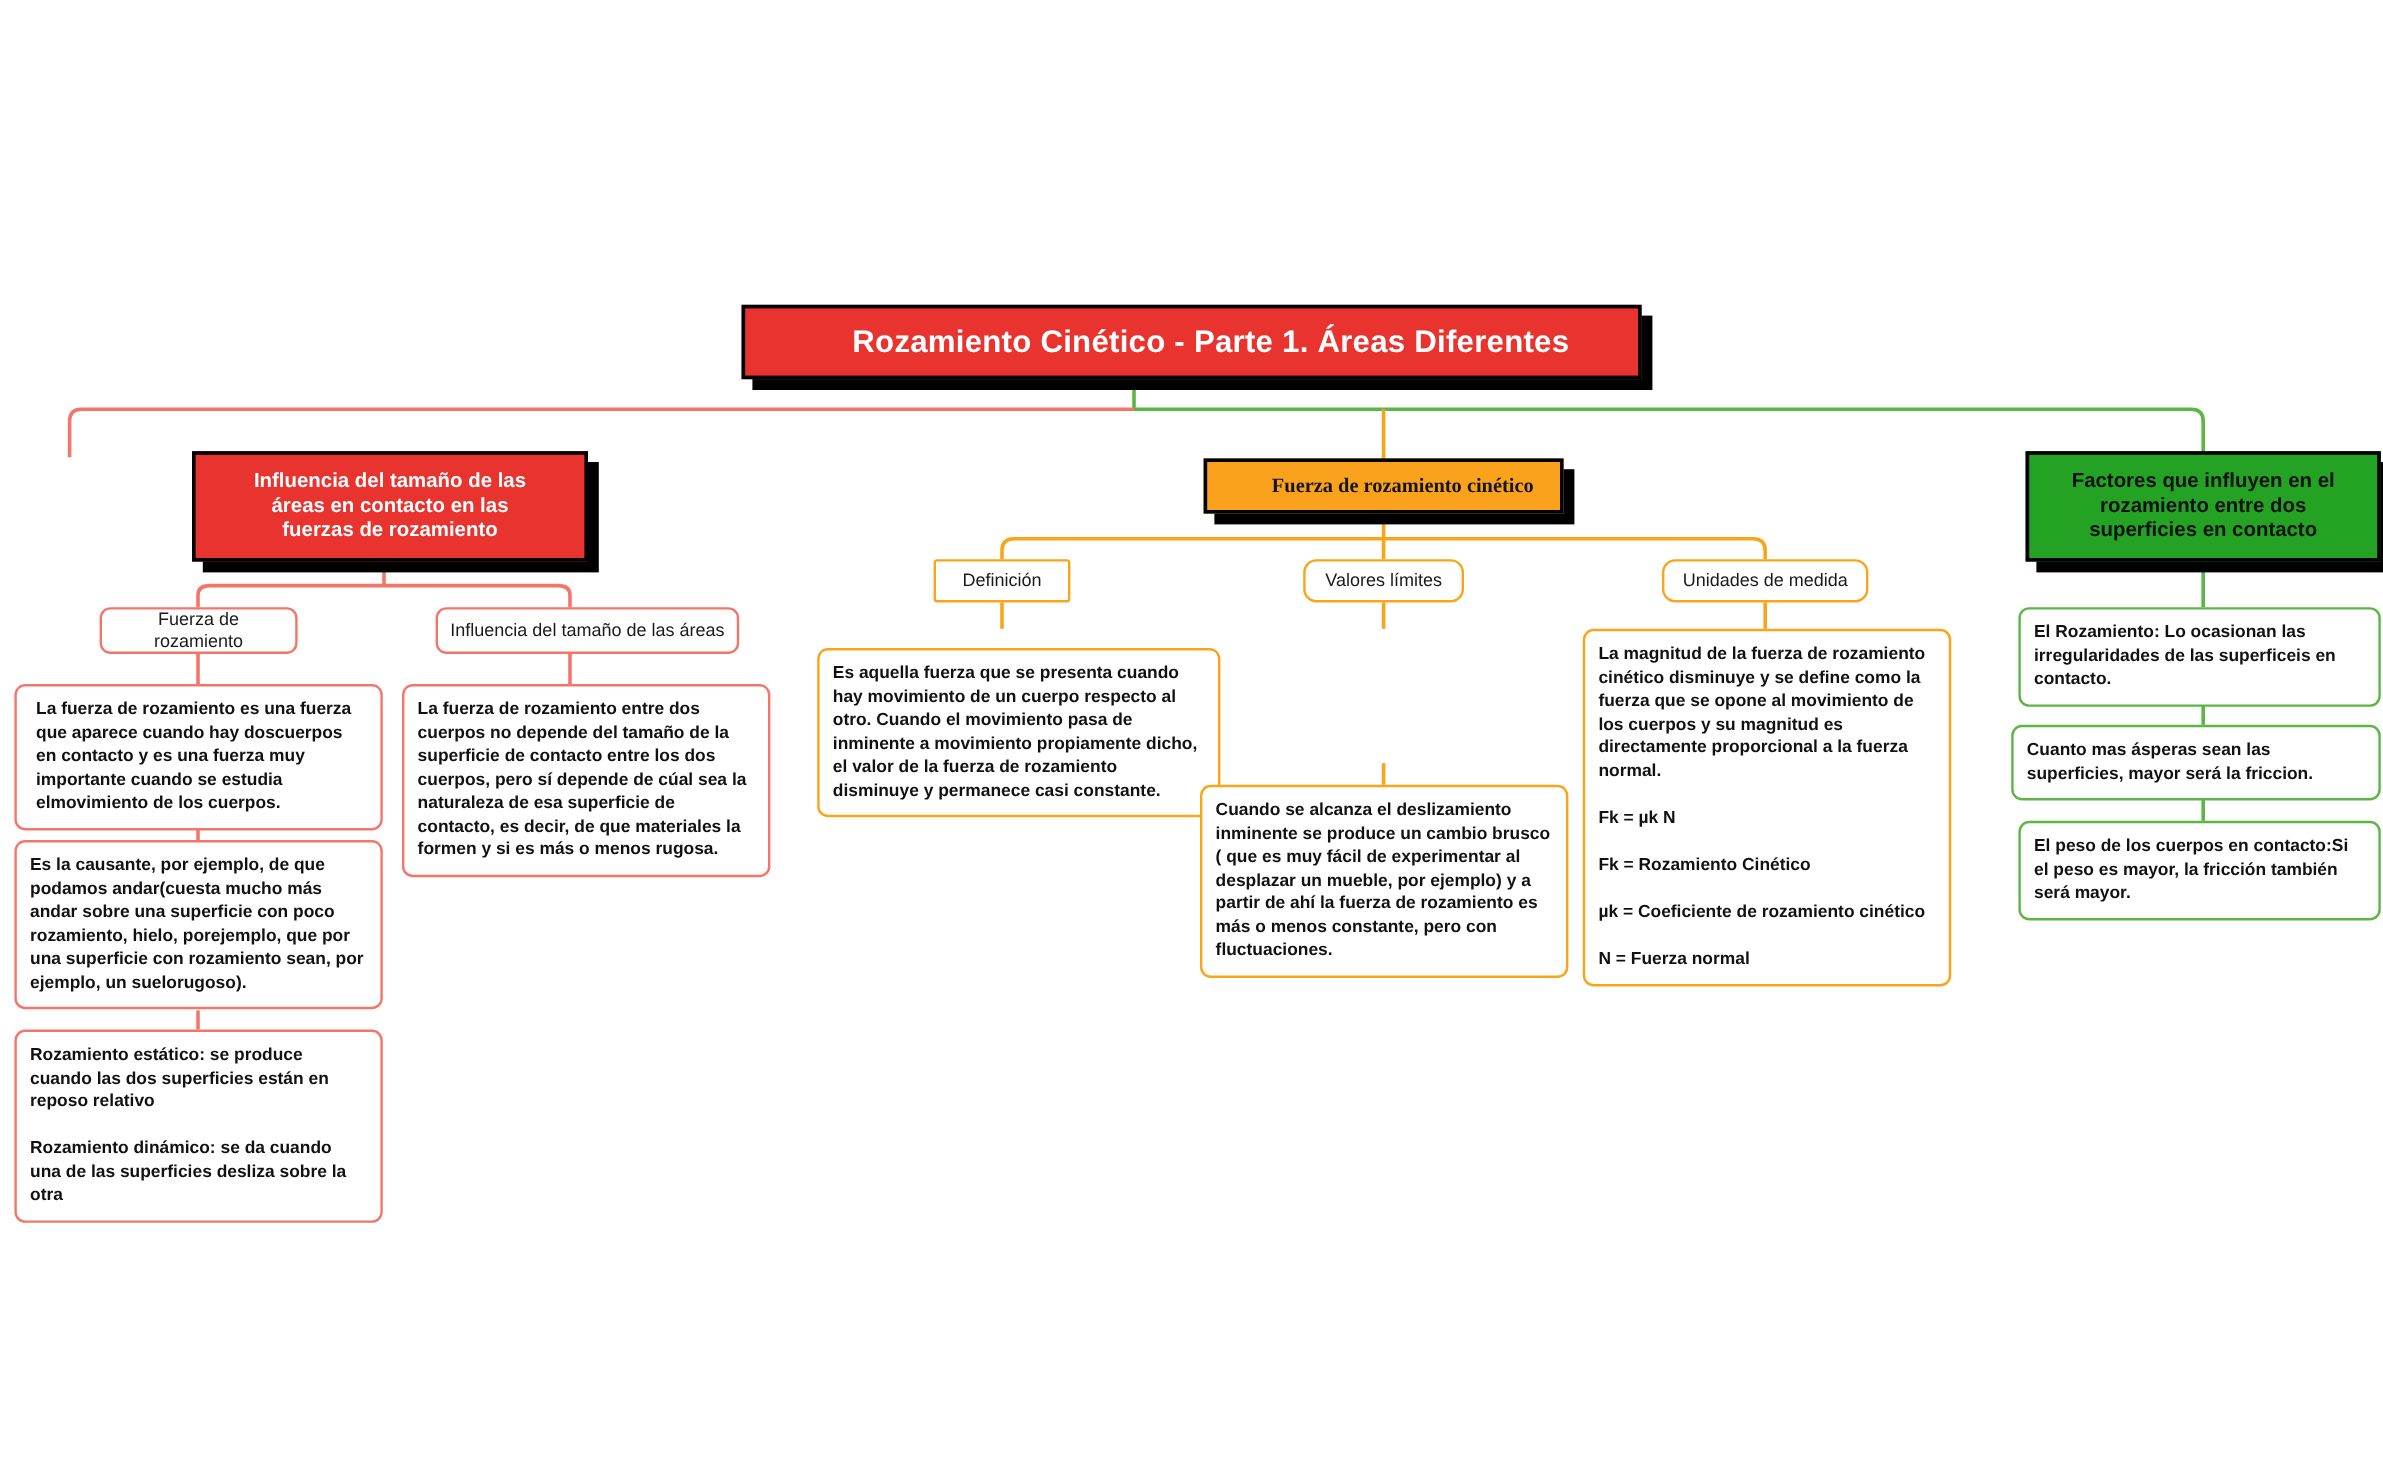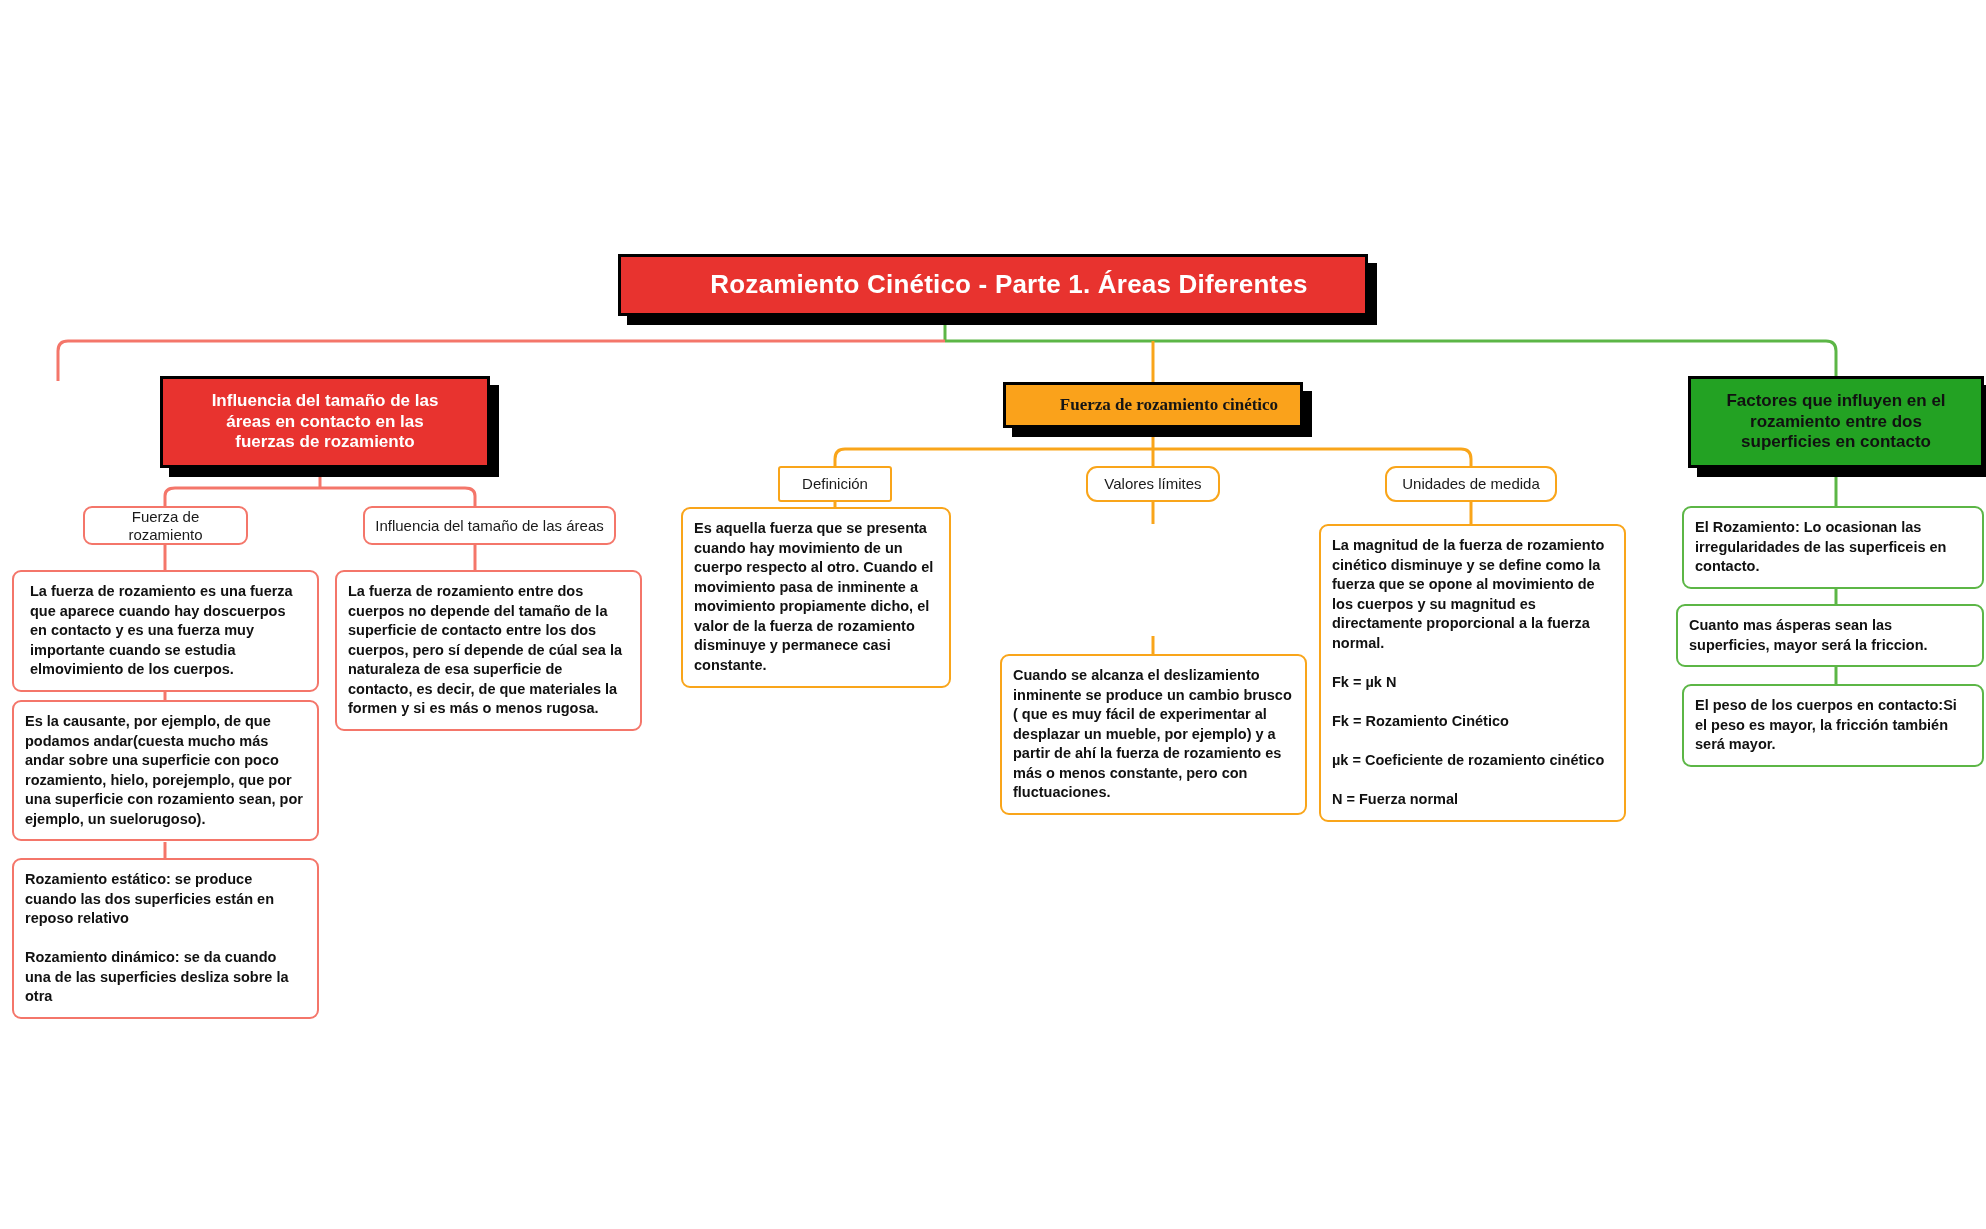--- a/index.html
+++ b/index.html
@@ -173,21 +173,21 @@
   <div class="node pill orange" style="left:778px; top:466px; width:114px; height:36px;">
     <span>Definición</span>
   </div>
   <div class="node pill orange rounded" style="left:1086px; top:466px; width:134px; height:36px;">
     <span>Valores límites</span>
   </div>
   <div class="node pill orange rounded" style="left:1385px; top:466px; width:172px; height:36px;">
     <span>Unidades de medida</span>
   </div>
 
-  <div class="node leaf orange" style="left:681px; top:507px; width:270px;">Es aquella fuerza que se presenta cuando hay movimiento de un cuerpo respecto al otro. Cuando el movimiento pasa de inminente a movimiento propiamente dicho, el valor de la fuerza de rozamiento disminuye y permanece casi constante.</div>
+  <div class="node leaf orange" style="left:681px; top:540px; width:336px;">Es aquella fuerza que se presenta cuando hay movimiento de un cuerpo respecto al otro. Cuando el movimiento pasa de inminente a movimiento propiamente dicho, el valor de la fuerza de rozamiento disminuye y permanece casi constante.</div>
 
   <div class="node leaf orange" style="left:1000px; top:654px; width:307px;">Cuando se alcanza el deslizamiento inminente se produce un cambio brusco ( que es muy fácil de experimentar al desplazar un mueble, por ejemplo) y a partir de ahí la fuerza de rozamiento es más o menos constante, pero con fluctuaciones.</div>
 
   <div class="node leaf orange formula" style="left:1319px; top:524px; width:307px;">La magnitud de la fuerza de rozamiento cinético disminuye y se define como la fuerza que se opone al movimiento de los cuerpos y su magnitud es directamente proporcional a la fuerza normal.
 
 Fk = µk N
 
 Fk = Rozamiento Cinético
 
 µk = Coeficiente de rozamiento cinético

